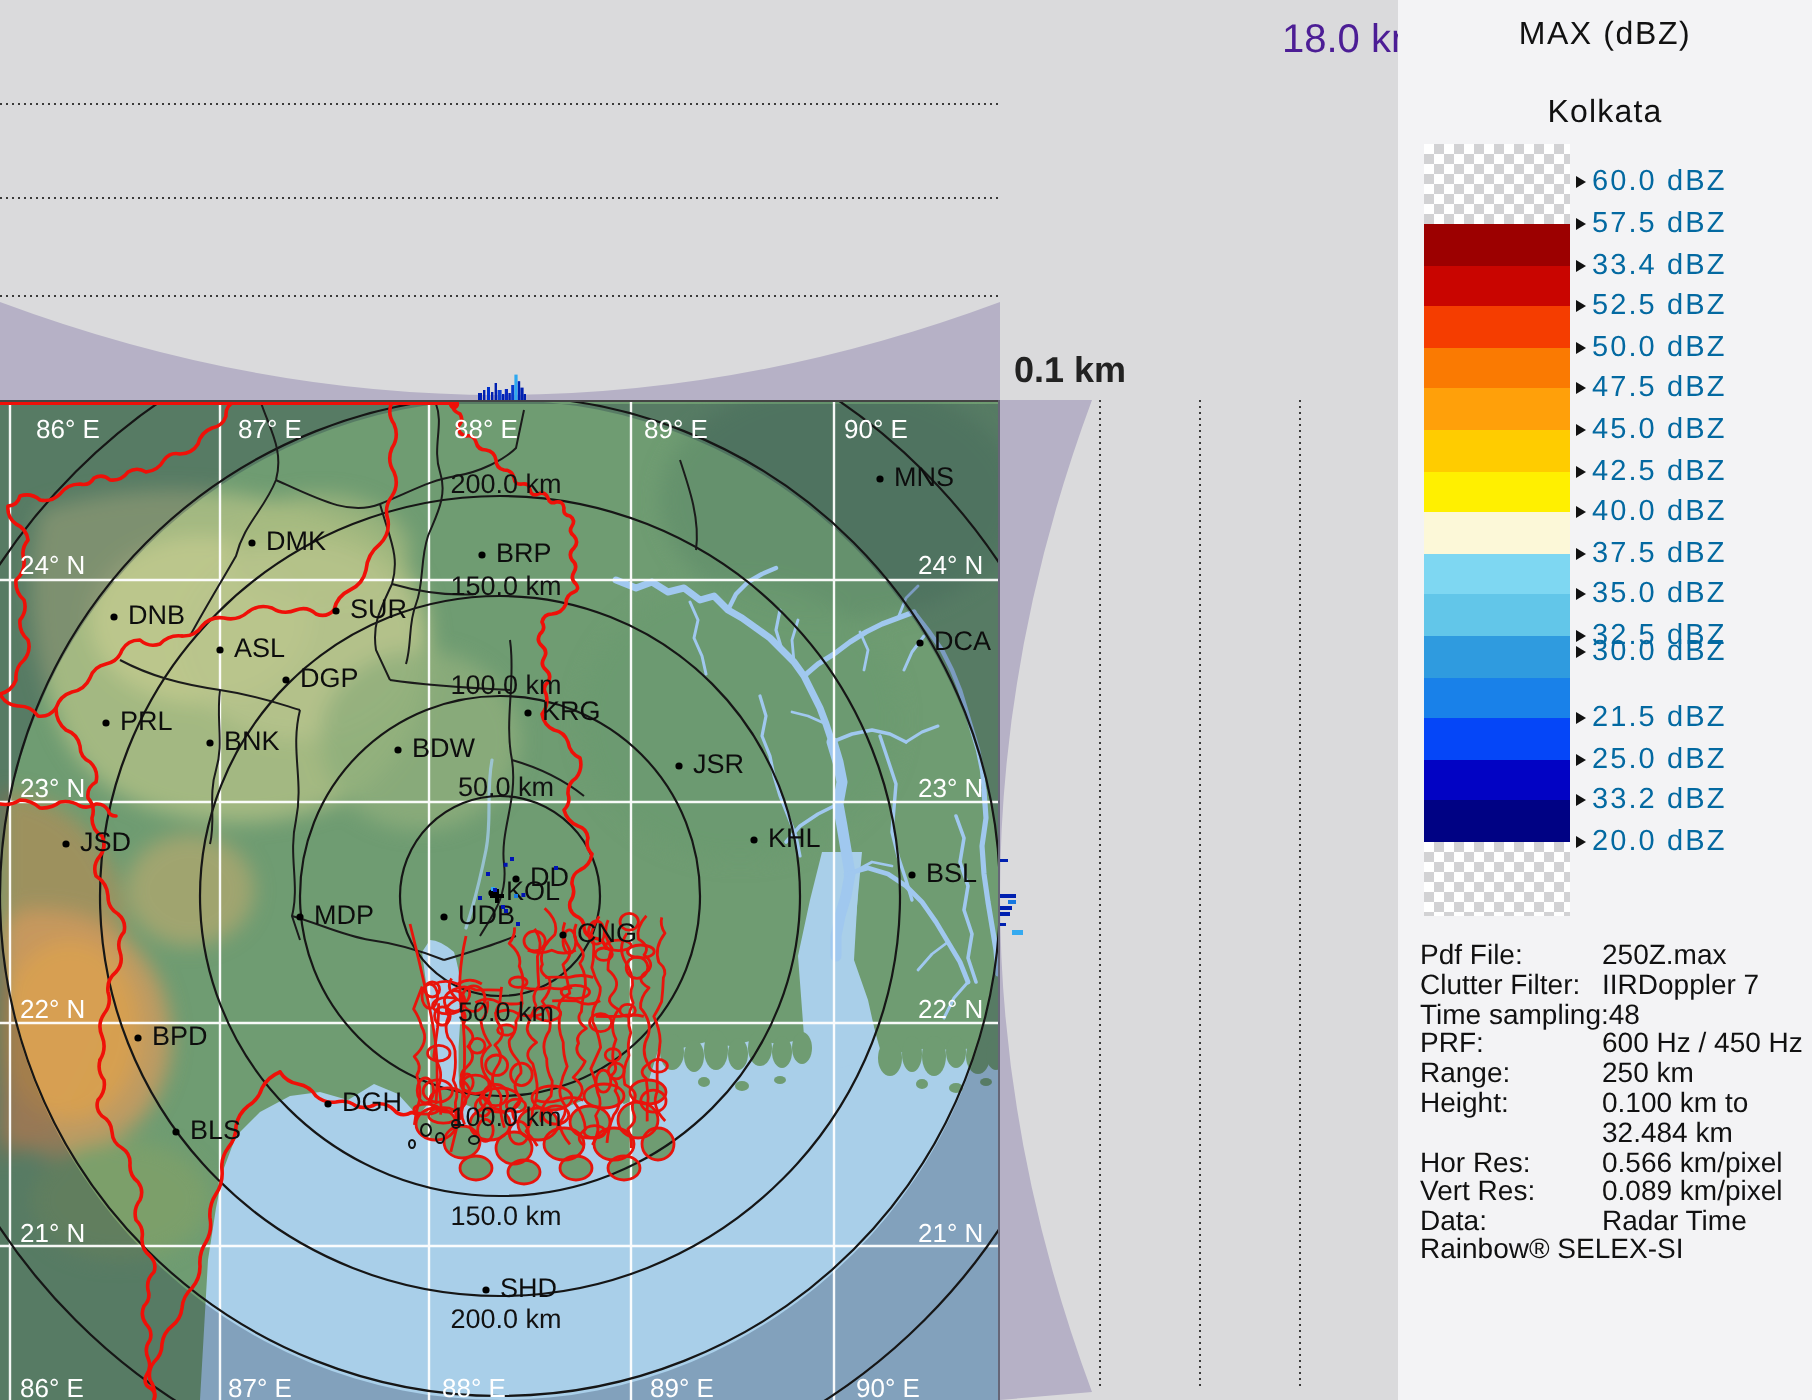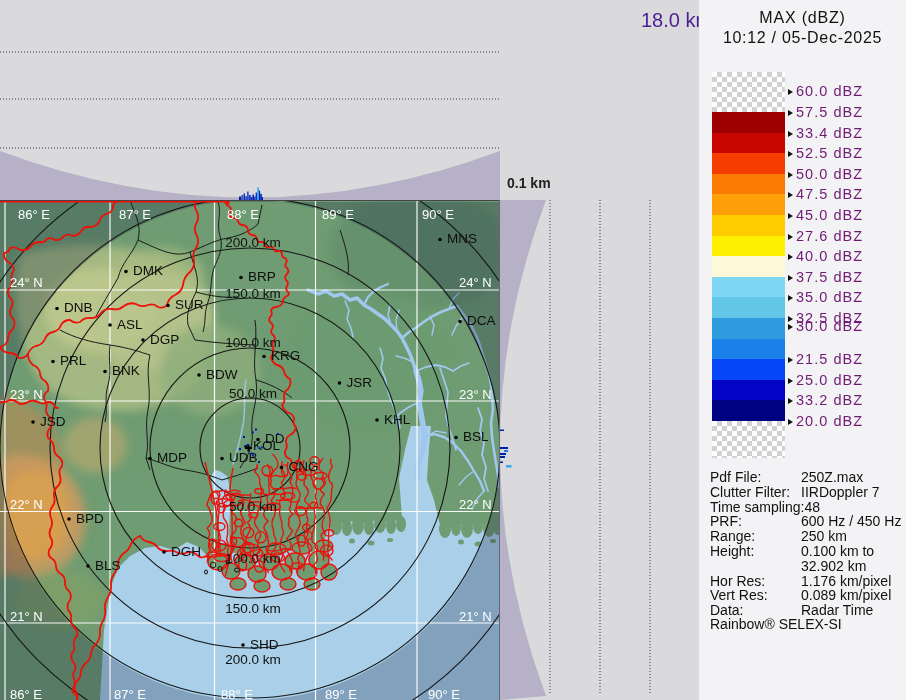--- a/index.html
+++ b/index.html
@@ -5,34 +5,34 @@
   html,body{margin:0;padding:0;}
   body{width:906px;height:700px;overflow:hidden;position:relative;
        font-family:"Liberation Sans", sans-serif;background:#dadadc;}
   #legend{position:absolute;left:699px;top:0;width:215px;height:700px;background:#f3f3f5;}
   .t{position:absolute;color:#111;}
   #title1,#title2,#title3{width:207px;text-align:center;left:0;}
   #title1{top:9px;font-size:16px;letter-spacing:0.8px;}
   #title2{top:29px;font-size:16px;letter-spacing:0.7px;}
   #title3{top:47.5px;font-size:16px;letter-spacing:0.6px;}
   .cb{position:absolute;left:13px;width:73px;}
-  .lbl{position:absolute;left:89px;font-size:14.5px;letter-spacing:1.05px;color:#701a75;height:16px;line-height:16px;}
+  .lbl{position:absolute;left:89px;font-size:14.5px;letter-spacing:1.05px;color:#0369a1;height:16px;line-height:16px;}
   .lbl:before{content:"";display:inline-block;width:0;height:0;border-left:5px solid #111;
       border-top:3.5px solid transparent;border-bottom:3.5px solid transparent;margin-right:3px;vertical-align:middle;}
   .meta{position:absolute;left:11px;font-size:14px;color:#111;white-space:nowrap;}
   .meta b{font-weight:normal;position:absolute;left:91px;}
   .checker{background-image:
      linear-gradient(45deg,#d2d2d4 25%,transparent 25%,transparent 75%,#d2d2d4 75%),
      linear-gradient(45deg,#d2d2d4 25%,transparent 25%,transparent 75%,#d2d2d4 75%);
      background-size:10px 10px;background-position:0 0,5px 5px;background-color:#fff;}
   #toppanel,#rightpanel{position:absolute;}
   #toppanel{left:0;top:0;width:500px;height:200px;}
   #rightpanel{left:500px;top:200px;width:160px;height:500px;}
   #km18{position:absolute;left:641px;top:9px;font-size:20px;color:#4c1d95;}
-  #km01{position:absolute;left:507px;top:175px;font-size:14px;font-weight:bold;color:#222;}
+  #km01{position:absolute;left:507px;top:175px;font-size:18px;font-weight:bold;color:#222;}
   #map{position:absolute;left:0;top:200px;width:500px;height:500px;}
 </style>
 </head>
 <body>
 
 <svg id="toppanel" width="500" height="200" viewBox="0 0 500 200">
   <line x1="0" y1="52" x2="500" y2="52" stroke="#3a3a3a" stroke-width="1" stroke-dasharray="1 2"></line>
   <line x1="0" y1="99" x2="500" y2="99" stroke="#3a3a3a" stroke-width="1" stroke-dasharray="1 2"></line>
   <line x1="0" y1="148" x2="500" y2="148" stroke="#3a3a3a" stroke-width="1" stroke-dasharray="1 2"></line>
   <path d="M0,151 Q250,244 500,151 L500,200 L0,200 Z" fill="#b6b1c6"></path>
@@ -412,21 +412,21 @@
       <rect x="255" y="228.5" width="2" height="2" fill="#0014b4"></rect>
       <rect x="243" y="236" width="2" height="2" fill="#0014b4"></rect>
       <rect x="257" y="247" width="2" height="2" fill="#1878e0"></rect>
       <line x1="0" y1="0.5" x2="500" y2="0.5" stroke="#444" stroke-width="1"></line>
       <line x1="499.5" y1="0" x2="499.5" y2="500" stroke="#667" stroke-width="1"></line>
     </g>
   </svg>
 
 <div id="legend">
   <div class="t" id="title1">MAX (dBZ)</div>
-  <div class="t" id="title2">10:12 / 05-Dec-2025</div>
+  <div class="t" id="title3">Kolkata</div>
   <div class="cb checker" style="top:71.5px;height:40.4px;"></div>
   <div class="cb checker" style="top:420.9px;height:37px;"></div>
   <div id="cells">
       <div class="cb" style="top:112px;height:21px;background:#9C0000"></div>
       <div class="cb" style="top:133px;height:20px;background:#C90500"></div>
       <div class="cb" style="top:153px;height:21px;background:#F53D00"></div>
       <div class="cb" style="top:174px;height:20px;background:#FA7A02"></div>
       <div class="cb" style="top:194px;height:21px;background:#FFA00A"></div>
       <div class="cb" style="top:215px;height:21px;background:#FFCC00"></div>
       <div class="cb" style="top:236px;height:20px;background:#FFF000"></div>
@@ -440,39 +440,39 @@
       <div class="cb" style="top:400px;height:21px;background:#000284"></div>
     </div>
   <div id="lbls">
       <div class="lbl" style="top:83.3px">60.0 dBZ</div>
       <div class="lbl" style="top:103.9px">57.5 dBZ</div>
       <div class="lbl" style="top:124.5px">33.4 dBZ</div>
       <div class="lbl" style="top:145.1px">52.5 dBZ</div>
       <div class="lbl" style="top:165.7px">50.0 dBZ</div>
       <div class="lbl" style="top:186.3px">47.5 dBZ</div>
       <div class="lbl" style="top:206.9px">45.0 dBZ</div>
-      <div class="lbl" style="top:227.5px">27.6 dBZ</div>
+      <div class="lbl" style="top:227.5px">42.5 dBZ</div>
       <div class="lbl" style="top:248.1px">40.0 dBZ</div>
       <div class="lbl" style="top:268.7px">37.5 dBZ</div>
       <div class="lbl" style="top:289.3px">35.0 dBZ</div>
       <div class="lbl" style="top:309.9px">32.5 dBZ</div>
       <div class="lbl" style="top:318px">30.0 dBZ</div>
       <div class="lbl" style="top:351.1px">21.5 dBZ</div>
       <div class="lbl" style="top:371.7px">25.0 dBZ</div>
       <div class="lbl" style="top:392.3px">33.2 dBZ</div>
       <div class="lbl" style="top:412.9px">20.0 dBZ</div>
     </div>
   <div id="metas">
       <div class="meta" style="top:469.0px">Pdf File:<b>250Z.max</b></div>
       <div class="meta" style="top:483.8px">Clutter Filter:<b>IIRDoppler 7</b></div>
       <div class="meta" style="top:498.6px">Time sampling:48<b></b></div>
       <div class="meta" style="top:513.4px">PRF:<b>600 Hz / 450 Hz</b></div>
       <div class="meta" style="top:528.2px">Range:<b>250 km</b></div>
       <div class="meta" style="top:543.0px">Height:<b>0.100 km to</b></div>
       <div class="meta" style="top:557.8px">
-        <b>32.902 km</b>
+        <b>32.484 km</b>
       </div>
-      <div class="meta" style="top:572.6px">Hor Res:<b>1.176 km/pixel</b></div>
+      <div class="meta" style="top:572.6px">Hor Res:<b>0.566 km/pixel</b></div>
       <div class="meta" style="top:587.4px">Vert Res:<b>0.089 km/pixel</b></div>
       <div class="meta" style="top:602.2px">Data:<b>Radar Time</b></div>
       <div class="meta" style="top:616px">Rainbow® SELEX-SI</div>
     </div>
 </div>
 
 </body></html>

